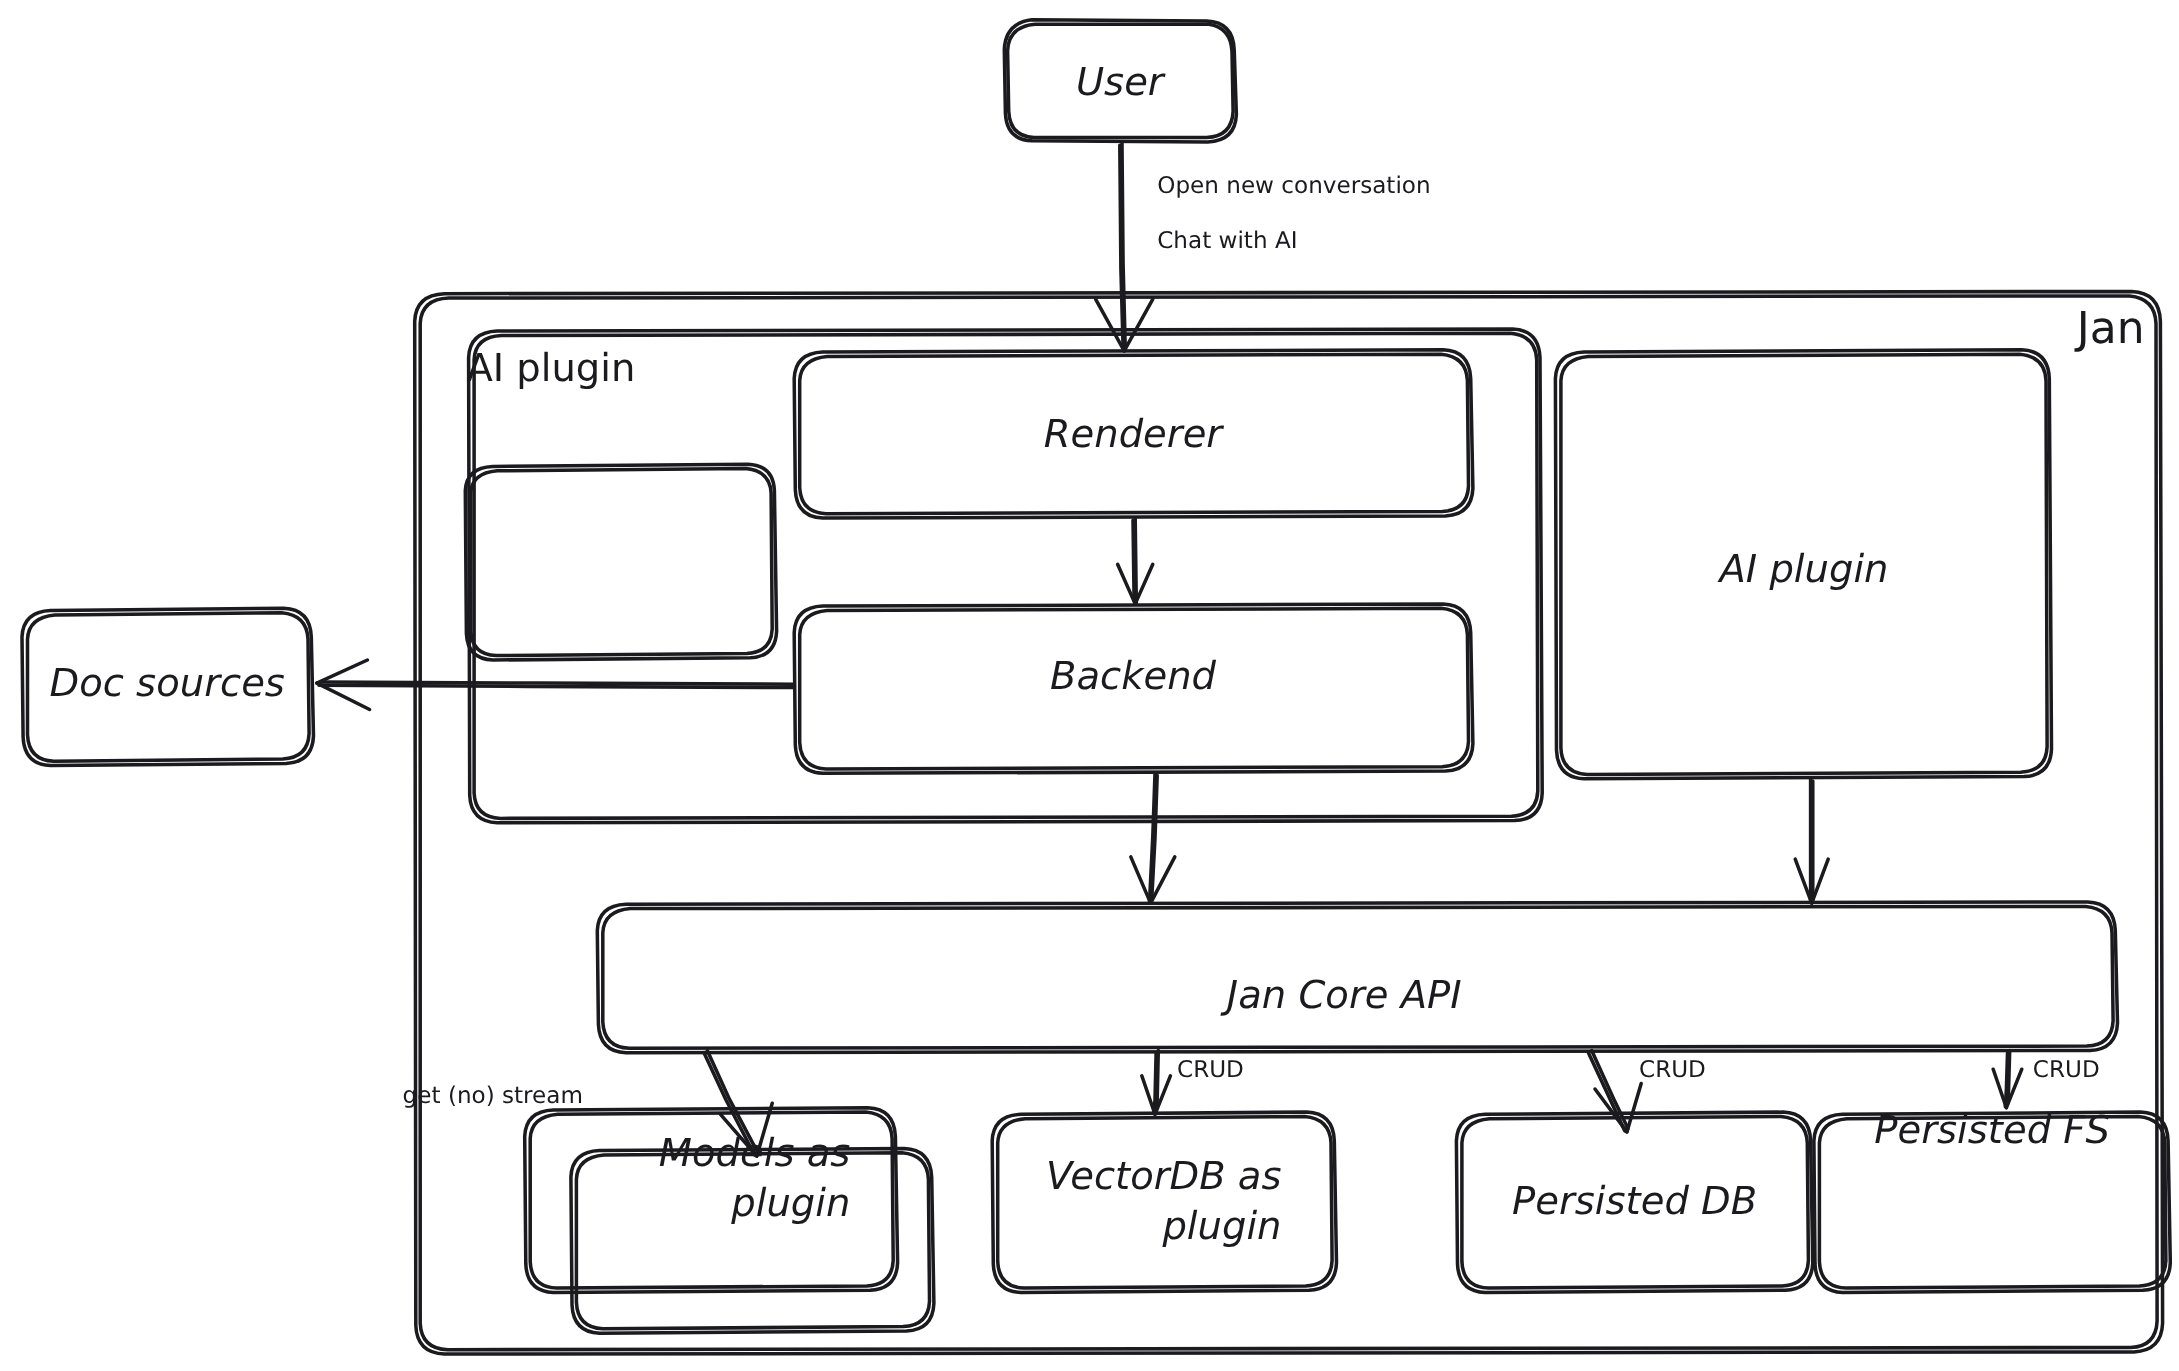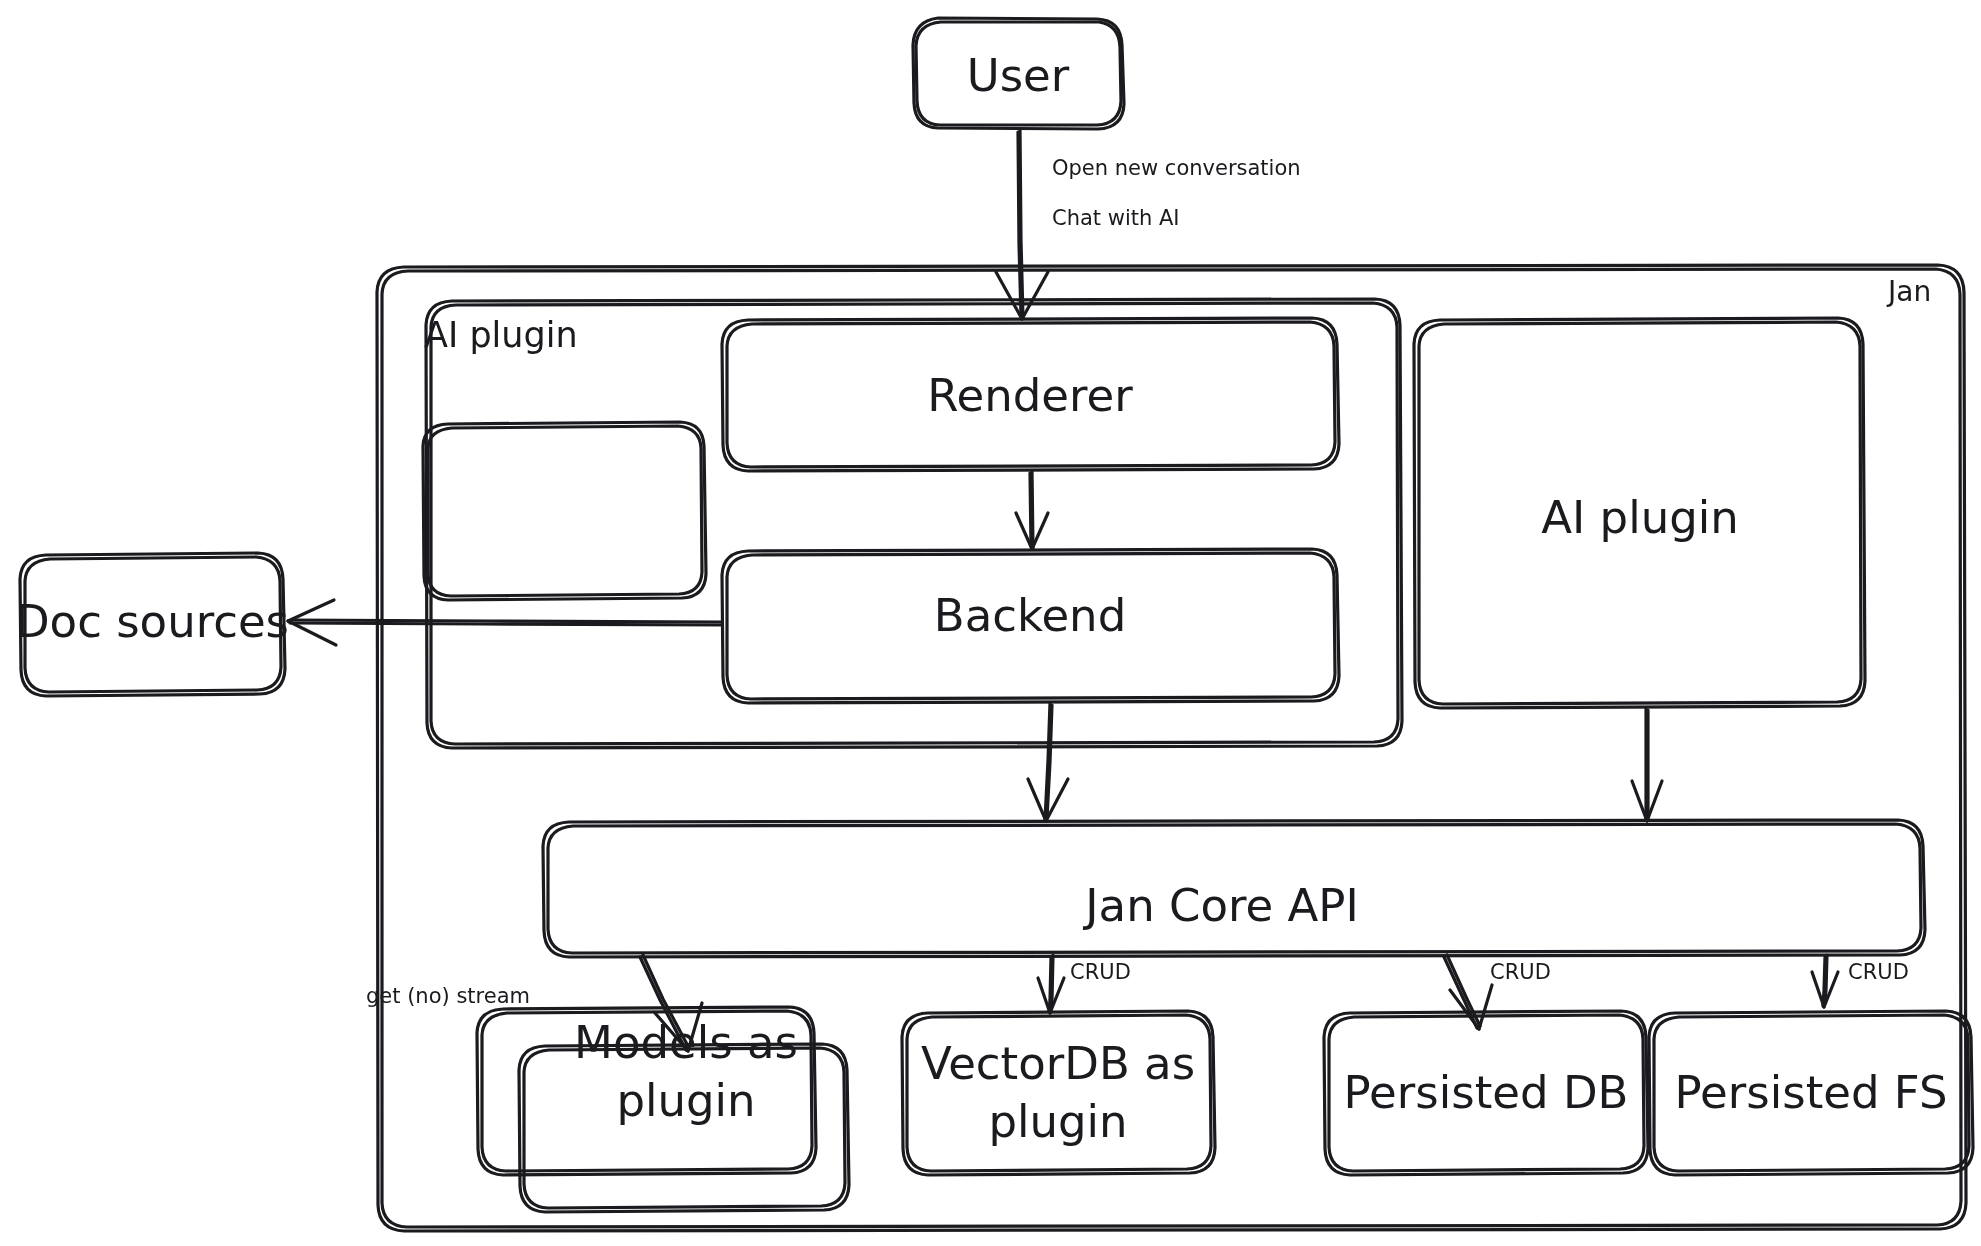--- a/index.html
+++ b/index.html
@@ -2,26 +2,26 @@
 <html><head>
 <meta charset="utf-8">
 <style>
   html,body{margin:0;padding:0;background:#ffffff;}
   body{width:1981px;height:1246px;overflow:hidden;
        font-family:"DejaVu Sans","Liberation Sans",sans-serif;}
   #stage{position:relative;width:1981px;height:1246px;background:#fff;}
   svg#sketch{position:absolute;inset:0;width:1981px;height:1246px;}
   .lbl{position:absolute;color:#1b1b1f;white-space:pre;line-height:1.22;
        font-family:"DejaVu Sans","Liberation Sans",sans-serif;}
-  .node-label{font-size:45px;text-align:center;transform:translate(-50%,-50%);}
+  .node-label{font-size:35px;text-align:right;transform:translate(-50%,-50%);font-style:italic;}
   .node-label.two{line-height:1.28;}
   .edge-label{font-size:21px;}
   .group-label{font-size:35px;}
   .yaml-label{font-size:24px;line-height:1.32;}
-  .corner-label{font-size:28px;text-align:right;}
+  .corner-label{font-size:40px;text-align:right;}
 </style>
 </head>
 <body>
 
 <div id="stage">
 
   <svg id="sketch" viewBox="0 0 1981 1246">
     <g fill="none" stroke="#1b1b1f" stroke-width="3.2" stroke-linecap="round" stroke-linejoin="round">
 
       <g>
@@ -186,15 +186,15 @@
   <div class="lbl edge-label" style="left:1848px;top:960px;">CRUD</div>
 
   <div class="lbl node-label two" style="left:686px;top:1072px;">Models as
 plugin</div>
 
   <div class="lbl node-label two" style="left:1058px;top:1093px;">VectorDB as
 plugin</div>
 
   <div class="lbl node-label" style="left:1486px;top:1093px;">Persisted DB</div>
 
-  <div class="lbl node-label" style="left:1811px;top:1093px;">Persisted FS</div>
+  <div class="lbl node-label" style="left:1811px;top:1028px;">Persisted FS</div>
 
 </div>
 
 </body></html>

